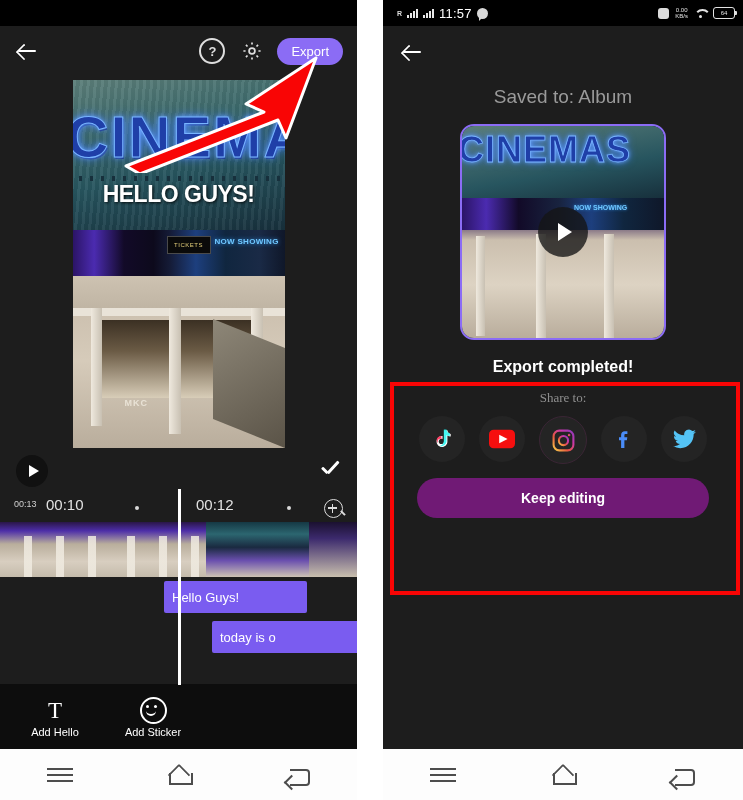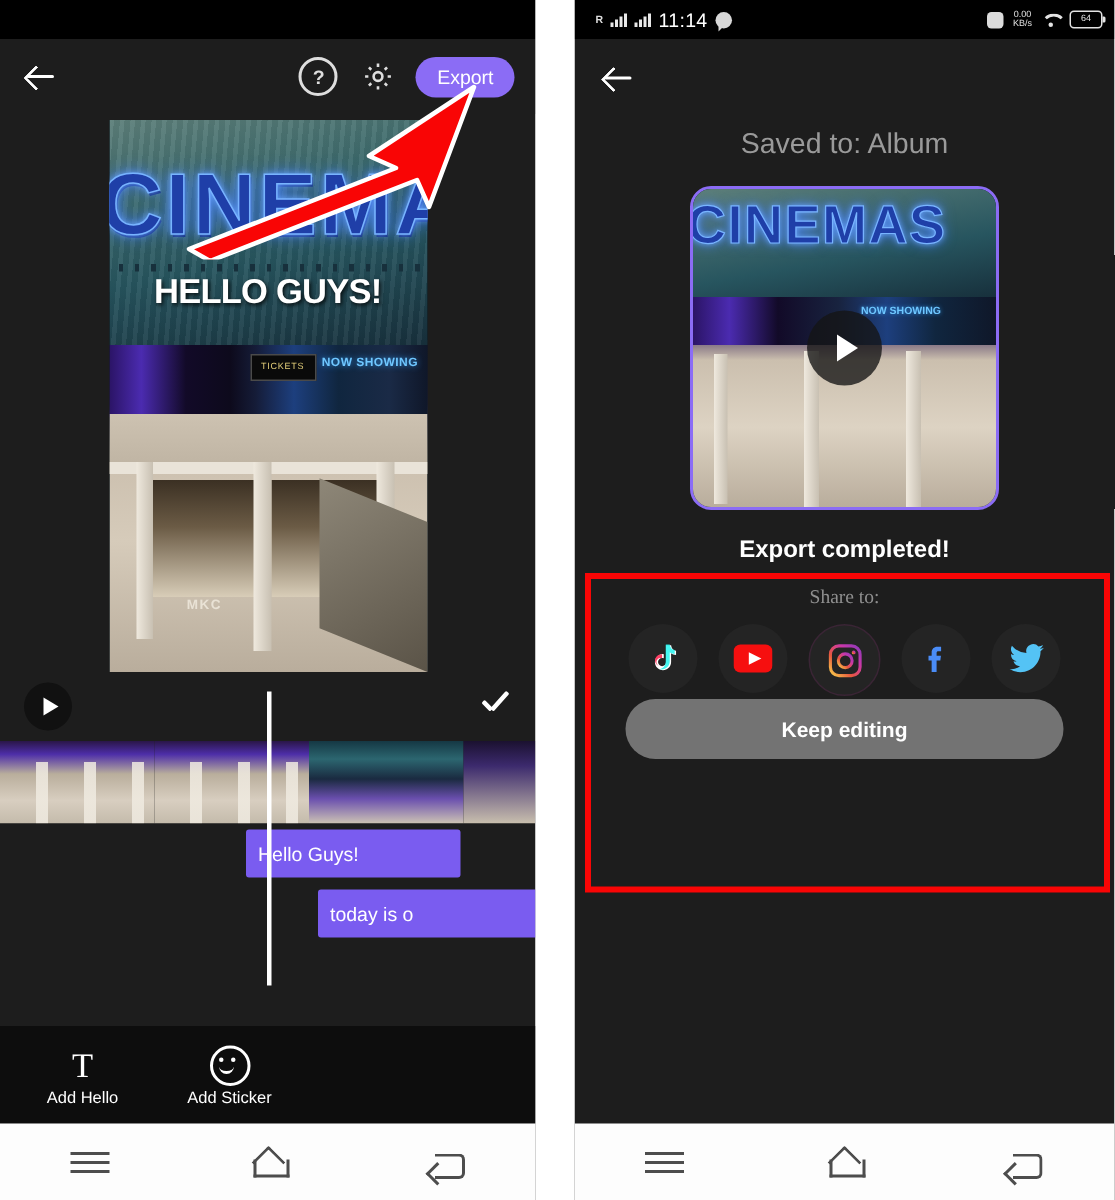--- a/index.html
+++ b/index.html
@@ -137,21 +137,21 @@
      background:linear-gradient(90deg,#2b1466,#4b2bb0 12%,#120a28 28%,#18233f 48%,#1d3f7e 64%,#10263f 80%,#0f1729);}
   .th-now{position:absolute;left:112px;top:78px;color:#6fc7ff;font-size:7px;font-weight:bold;text-shadow:0 0 3px #2f8fe0;}
   .th-play{position:absolute;left:50%;top:50%;transform:translate(-50%,-50%);width:50px;height:50px;border-radius:50%;background:rgba(20,20,20,.78);display:flex;align-items:center;justify-content:center;}
   .th-play .tri{border-left:14px solid #fff;border-top:9px solid transparent;border-bottom:9px solid transparent;}
   .expdone{text-align:center;color:#fff;font-size:16px;font-weight:bold;margin-top:18px;}
   .shareto{text-align:center;color:#8f8f8f;font-size:13px;margin-top:14px;font-family:Liberation Serif, serif;}
   .socials{display:flex;justify-content:center;gap:14px;margin-top:10px;}
   .soc{width:46px;height:46px;border-radius:50%;background:#242424;display:flex;align-items:center;justify-content:center;}
   .btn{margin:0 auto;display:flex;align-items:center;justify-content:center;width:292px;height:40px;border-radius:20px;font-size:14px;font-weight:bold;color:#fff;}
   .btn-primary{background:#7a5cf0;margin-top:20px;}
-  .btn-secondary{background:#737373;margin-top:2px;}
+  .btn-secondary{background:#701a75;margin-top:14px;}
 
   
   .redbox{position:absolute;left:390px;top:382px;width:350px;height:213px;border:4px solid #f90505;box-sizing:border-box;z-index:40;pointer-events:none;}
   .arrow-svg{position:absolute;left:118px;top:28px;z-index:45;pointer-events:none;}
   .gutter{position:absolute;left:357px;top:0;width:26px;height:800px;background:#fff;z-index:30;}
 </style>
 </head>
 <body>
 
 <div id="root">
@@ -200,20 +200,29 @@
     </div>
 
     <div class="playerbar">
       <div class="playbtn">
           <div class="tri"></div>
         </div>
       <div class="spacer"></div>
       <div class="check"></div>
     </div>
 
+    <div class="ruler">
+      <div class="rl t-small" style="left:14px;">00:13</div>
+      <div class="rl t-big" style="left:46px;top:2px;">00:10</div>
+      <div class="tickdot" style="left:135px;"></div>
+      <div class="rl t-big" style="left:196px;top:2px;">00:12</div>
+      <div class="tickdot" style="left:287px;"></div>
+      <div class="zoom-ic"></div>
+      <div class="zoom-tail"></div>
+    </div>
 
     <div class="filmstrip">
       <div class="frame fr-a">
           <div class="fr-pillars"></div>
         </div>
       <div class="frame fr-a">
           <div class="fr-pillars"></div>
         </div>
       <div class="frame fr-b"></div>
       <div class="frame fr-dark"></div>
@@ -259,21 +268,21 @@
             <i></i>
             <i></i>
             <i></i>
           </span>
         <span class="sig">
             <i></i>
             <i></i>
             <i></i>
             <i></i>
           </span>
-        <span class="sb-time">11:14</span>
+        <span class="sb-time">11:57</span>
         <span class="msgdot"></span>
       </div>
       <div class="sb-right">
         <span class="alarm"></span>
         <span>
           <div class="netspd">0.00</div>
           <div class="netspd">KB/s</div>
         </span>
         <span class="wifi"></span>
         <span class="batt">

